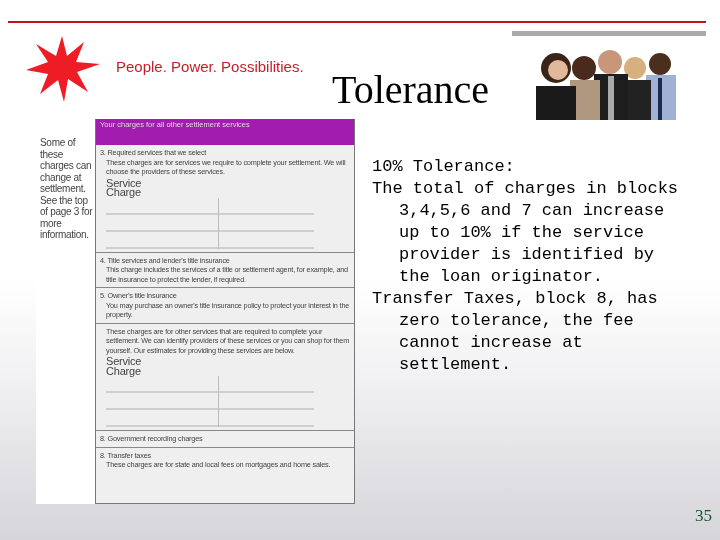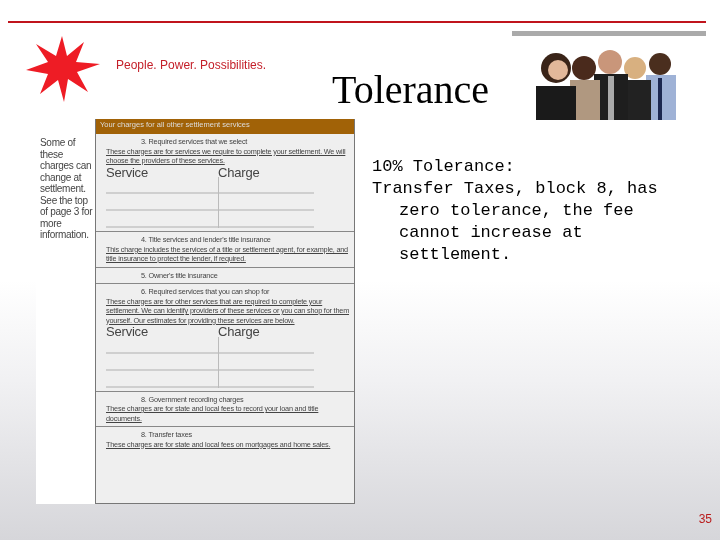--- a/index.html
+++ b/index.html
@@ -2,37 +2,37 @@
 <html><head>
 <meta charset="utf-8">
 <style>
   html, body { margin:0; padding:0; }
   body { width:720px; height:540px; overflow:hidden; position:relative;
     background: linear-gradient(to bottom, #ffffff 0px, #ffffff 280px, #f1f1f3 380px, #d6d6da 540px);
     font-family: "Liberation Serif", serif; }
   .redline { position:absolute; left:8px; top:21px; width:698px; height:2px; background:#c0141c; }
   .grayline { position:absolute; left:512px; top:31px; width:194px; height:5px; background:#aaaaaa; }
   .logo { position:absolute; left:22px; top:34px; width:80px; height:70px; }
-  .tagline { position:absolute; left:116px; top:58px; font-family:"Liberation Sans", sans-serif; font-size:12px; color:#c4202a; }
+  .tagline { position:absolute; left:116px; top:58px; font-family:"Liberation Sans", sans-serif; font-size:15px; color:#c4202a; }
   .title { position:absolute; left:290px; top:70px; font-size:40px; color:#000; line-height:1;margin-left:42px; }
   .photo { position:absolute; left:522px; top:42px; width:162px; height:78px; }
   .form-wrap { position:absolute; left:36px; top:119px; width:318px; height:385px; background:#fff; }
   .side-note { position:absolute; left:4px; top:18px; width:56px; font-family:"Liberation Sans", sans-serif; font-size:10px; color:#444; line-height:11.5px; letter-spacing:-0.3px; }
   .form { position:absolute; left:59px; top:0; width:258px; height:384px; border-left:1px solid #777; border-right:1px solid #777; border-bottom:1px solid #777; background:#efefef; font-family:"Liberation Sans", sans-serif; color:#444; }
-  .form-header { background:#a16207; color:#ddd; font-size:7.5px; height:15px; line-height:11px; padding-left:4px; white-space:nowrap; overflow:hidden; }
+  .form-header { background:#a21caf; color:#ddd; font-size:7.5px; height:26px; line-height:11px; padding-left:4px; white-space:nowrap; overflow:hidden; }
   .block { border-bottom:1px solid #888; padding:3px 3px 3px 4px; font-size:7.3px; line-height:9.5px; letter-spacing:-0.2px; }
-  .block .t { display:block;margin-left:41px; }
-  .block .d { display:block; padding-left:6px;text-decoration:underline; }
+  .block .t { display:block; }
+  .block .d { display:block; padding-left:6px; }
   .svc { margin:2px 0 0 6px; width:208px; }
-  .svc-head { display:flex; font-size:13px; }
+  .svc-head { display:flex; font-size:11px;flex-direction:column; }
   .svc-head span:first-child { width:112px; }
   .svc-rows { position:relative; }
   .svc-row { height:15px; border-bottom:2px solid #cfcfcf; }
   .svc-div { position:absolute; left:112px; top:0; bottom:0; width:1px; background:#bbb; }
-  .slide-num { position:absolute; right:8px; bottom:14px; font-family:Liberation Sans, sans-serif; font-size:12px; color:#b91c1c; }
+  .slide-num { position:absolute; right:8px; bottom:14px; font-family:Liberation Serif, serif; font-size:17px; color:#14532d; }
   .body-text { position:absolute; left:372px; top:156px; width:320px; font-size:17px; line-height:22px; color:#000;font-family:Liberation Mono, monospace; }
   .para { margin:0 0 0 0; padding-left:27px; text-indent:-27px; }
   .para + .para { margin-top:0; }
 </style>
 </head>
 <body>
 
 <div class="redline"></div>
 <div class="grayline"></div>
 
@@ -81,49 +81,49 @@
       </div>
     </div>
 
     <div class="block">
       <span class="t">4. Title services and lender's title insurance</span>
       <span class="d">This charge includes the services of a title or settlement agent, for example, and title insurance to protect the lender, if required.</span>
     </div>
 
     <div class="block">
       <span class="t">5. Owner's title insurance</span>
+      <span class="d">You may purchase an owner's title insurance policy to protect your interest in the property.</span>
     </div>
 
     <div class="block">
-      <span class="t">6. Required services that you can shop for</span>
       <span class="d">These charges are for other services that are required to complete your settlement. We can identify providers of these services or you can shop for them yourself. Our estimates for providing these services are below.</span>
       <div class="svc">
         <div class="svc-head">
             <span>Service</span>
             <span>Charge</span>
           </div>
         <div class="svc-rows">
             <div class="svc-div"></div>
           <div class="svc-row"></div>
           <div class="svc-row"></div>
           <div class="svc-row"></div>
         </div>
       </div>
     </div>
 
     <div class="block">
       <span class="t">8. Government recording charges</span>
-      <span class="d">These charges are for state and local fees to record your loan and title documents.</span>
     </div>
 
     <div class="block" style="border-bottom:none;">
       <span class="t">8. Transfer taxes</span>
       <span class="d">These charges are for state and local fees on mortgages and home sales.</span>
     </div>
   </div>
 </div>
 
 <div class="body-text">
   <div class="para">10% Tolerance:</div>
+  <div class="para">The total of charges in blocks 3,4,5,6 and 7 can increase up to 10% if the service provider is identified by the loan originator.</div>
   <div class="para">Transfer Taxes, block 8, has zero tolerance, the fee cannot increase at settlement.</div>
 </div>
 
 <div class="slide-num">35</div>
 
 </body></html>

